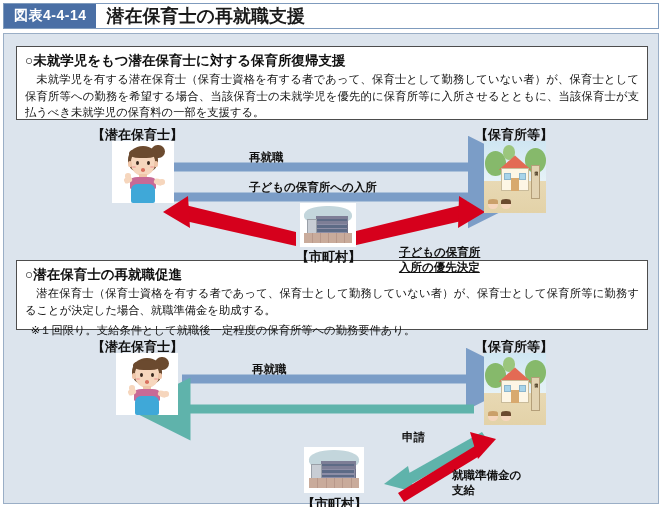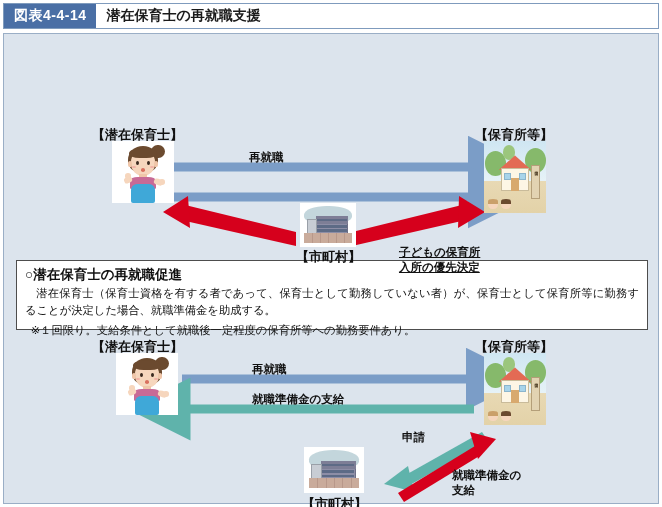--- a/index.html
+++ b/index.html
@@ -30,21 +30,21 @@
     font-weight:bold;
     font-size:14px;
     display:flex;align-items:center;justify-content:center;
     padding:0 10px;
     letter-spacing:0.5px;
     white-space:nowrap;
   }
   .fig-title{
     display:flex;align-items:center;
     padding-left:10px;
-    font-size:14px;font-weight:bold;color:#1a1a1a;
+    font-size:18px;font-weight:bold;color:#1a1a1a;
     white-space:nowrap;
   }
 
   
   .canvas{
     position:absolute;left:3px;top:33px;width:656px;height:471px;
     box-sizing:border-box;
     border:1px solid #9aaec6;
     background:#dce4ed;
   }
@@ -189,20 +189,24 @@
 
 <div class="page">
 
   <div class="titlebar">
     <div class="fig-tag">図表4-4-14</div>
     <div class="fig-title">潜在保育士の再就職支援</div>
   </div>
 
   <div class="canvas">
 
+    <div class="textbox" id="box1">
+      <div class="tb-head">○未就学児をもつ潜在保育士に対する保育所復帰支援</div>
+      <p class="tb-body" style="text-indent:1em;">未就学児を有する潜在保育士（保育士資格を有する者であって、保育士として勤務していない者）が、保育士として保育所等への勤務を希望する場合、当該保育士の未就学児を優先的に保育所等に入所させるとともに、当該保育士が支払うべき未就学児の保育料の一部を支援する。</p>
+    </div>
 
     <div class="textbox" id="box2">
       <div class="tb-head">○潜在保育士の再就職促進</div>
       <p class="tb-body" style="text-indent:1em;">潜在保育士（保育士資格を有する者であって、保育士として勤務していない者）が、保育士として保育所等に勤務することが決定した場合、就職準備金を助成する。</p>
       <p class="tb-note" style="text-indent:0.5em;">※１回限り。支給条件として就職後一定程度の保育所等への勤務要件あり。</p>
     </div>
 
     <svg class="arrows" viewBox="0 0 656 471">
       <defs>
         <marker id="bluehead" markerWidth="7" markerHeight="7" refX="0.5" refY="3.5" orient="auto">
@@ -321,20 +325,21 @@
           <div class="c-stripe" style="left:36%;"></div>
           <div class="c-stripe" style="left:50%;"></div>
           <div class="c-stripe" style="left:64%;"></div>
           <div class="c-stripe" style="left:78%;"></div>
         </div>
       </div>
 
       <div class="node-label" style="left:292px;top:214px;width:64px;">【市町村】</div>
 
       <div class="arrow-label" style="left:245px;top:116px;width:148px;">再就職</div>
+      <div class="arrow-label" style="left:245px;top:146px;width:148px;">子どもの保育所への入所</div>
       <div class="arrow-label" style="left:395px;top:211px;width:112px;white-space:pre-line;text-decoration:underline;">子どもの保育所
 入所の優先決定</div>
     </div>
 
     <div class="diagram">
 
       <div class="node-label" style="left:88px;top:304px;width:90px;">【潜在保育士】</div>
 
       <div class="illu" style="left:112px;top:319px;width:62px;height:62px;">
         <div class="person">
@@ -403,20 +408,19 @@
           <div class="c-stripe" style="left:36%;"></div>
           <div class="c-stripe" style="left:50%;"></div>
           <div class="c-stripe" style="left:64%;"></div>
           <div class="c-stripe" style="left:78%;"></div>
         </div>
       </div>
 
       <div class="node-label" style="left:298px;top:461px;width:64px;">【市町村】</div>
 
       <div class="arrow-label" style="left:248px;top:328px;width:148px;">再就職</div>
-      <div class="arrow-label" style="left:248px;top:358px;width:148px;">就職準備金の支給</div>
       <div class="arrow-label" style="left:398px;top:396px;width:56px;">申請</div>
       <div class="arrow-label" style="left:448px;top:434px;width:110px;white-space:pre-line;">就職準備金の
 支給</div>
     </div>
 
   </div>
 </div>
 
 </body></html>

